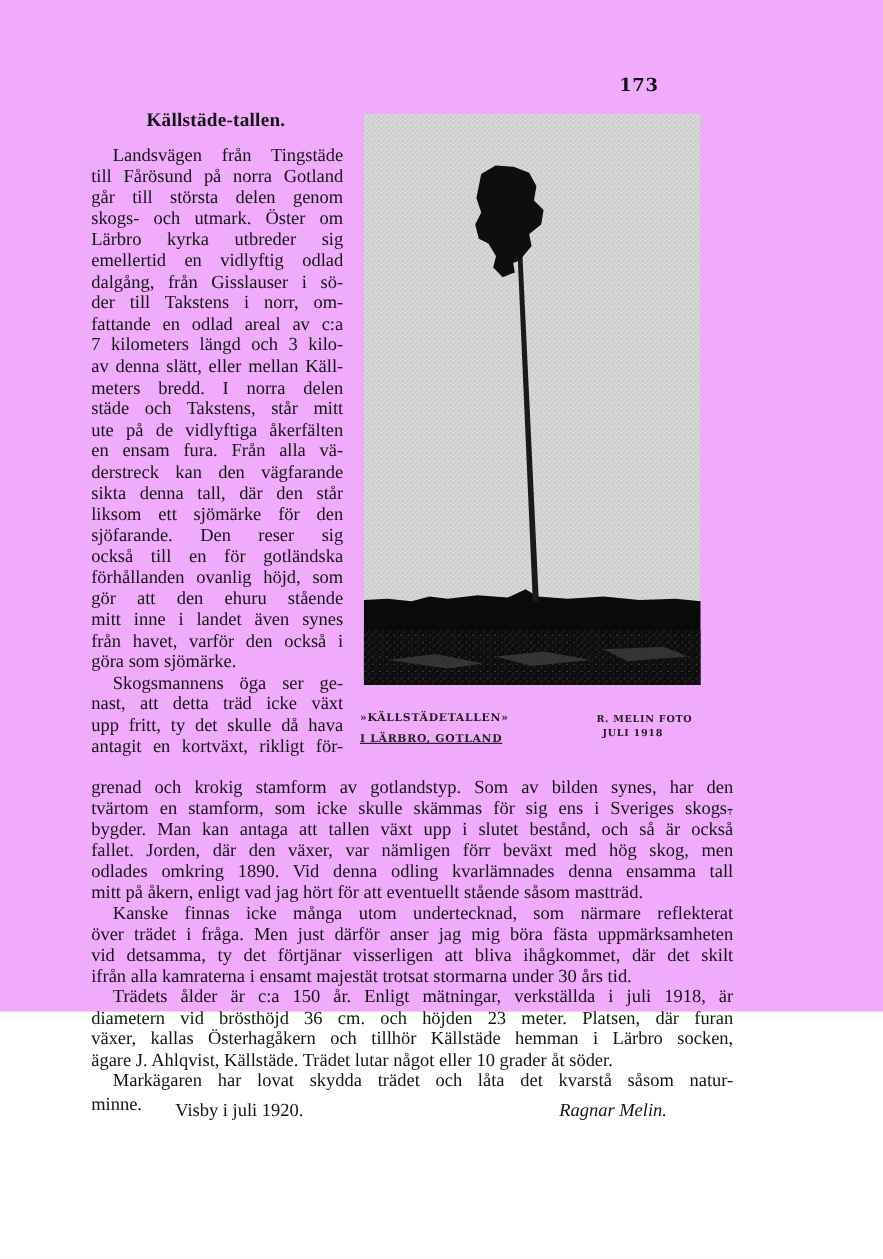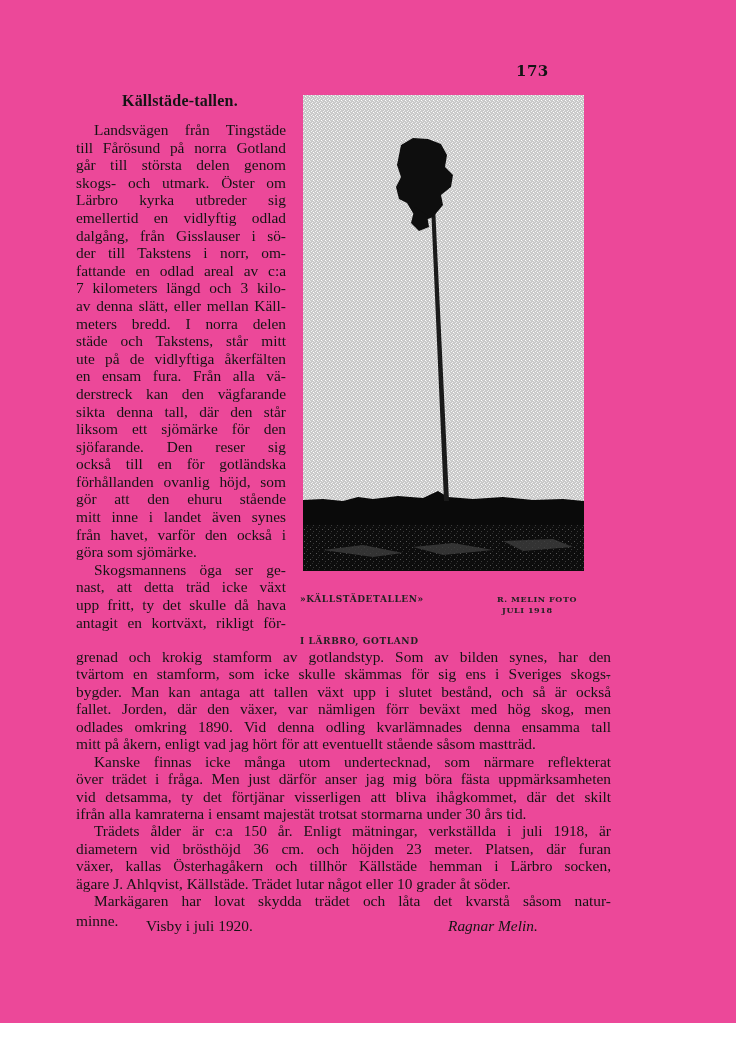--- a/index.html
+++ b/index.html
@@ -1,36 +1,36 @@
 <!DOCTYPE html>
 <html><head>
 <meta charset="utf-8">
 <style>
   html, body { margin: 0; padding: 0; background: #ffffff; }
   body { width: 736px; height: 1049px; position: relative; overflow: hidden; color: #141414; }
-  .page { position: absolute; left: 0; top: 0; width: 736px; height: 1023px; background: #ec4899; }
+  .page { position: absolute; left: 0; top: 0; width: 736px; height: 843px; background: #f0abfc; }
   .page-number { position: absolute; left: 516px; top: 62px; font-size: 15px; font-weight: bold; font-family: "DejaVu Serif", serif; letter-spacing: 0.5px; }
   .title { position: absolute; left: 122px; top: 92px; font-size: 16px; font-weight: bold; font-family: "Liberation Serif", serif; letter-spacing: 0.2px; }
   .col { position: absolute; left: 76px; top: 121px; width: 210px; }
   .line { font-family: "Liberation Serif", serif; font-size: 15.4px; line-height: 17.6px; height: 17.6px; white-space: nowrap; text-align: justify; text-align-last: justify; }
   .line.last { text-align-last: left; }
   .line.indent { padding-left: 18px; }
   .full { position: absolute; left: 76px; top: 648px; width: 535px; }
   .full .line { line-height: 17.45px; height: 17.45px; }
   .photo { position: absolute; left: 303px; top: 95px; width: 281px; height: 476px; overflow: hidden; }
   .photo svg { display: block; }
   .cap { position: absolute; font-family: "DejaVu Serif", serif; font-weight: bold; font-size: 9px; letter-spacing: 0.6px; color: #222; white-space: nowrap; }
   .cap1 { left: 300px; top: 594px; }
-  .cap2 { left: 300px; top: 636px; }
+  .cap2 { left: 300px; top: 611px; text-decoration: underline; }
   .cap3 { left: 497px; top: 594px; font-size: 8px; }
   .cap4 { left: 502px; top: 605px; font-size: 8px; }
   .last-row { position: absolute; left: 76px; top: 912px; width: 535px; height: 22px; font-family: "Liberation Serif", serif; font-size: 15.4px; }
   .last-row .minne { position: absolute; left: 0; top: 0; }
   .last-row .place { position: absolute; left: 58px; top: 5px; margin-left: 12px; }
-  .last-row .sign { position: absolute; left: 372px; top: 5px; font-style: italic; text-align: right; }
+  .last-row .sign { position: absolute; left: 390px; top: 5px; font-style: italic; text-align: right; }
   .speck { position: absolute; background: #555; }
 </style>
 </head>
 <body>
 
 <div class="page">
 
   <div class="page-number">173</div>
   <div class="title">Källstäde-tallen.</div>
 

